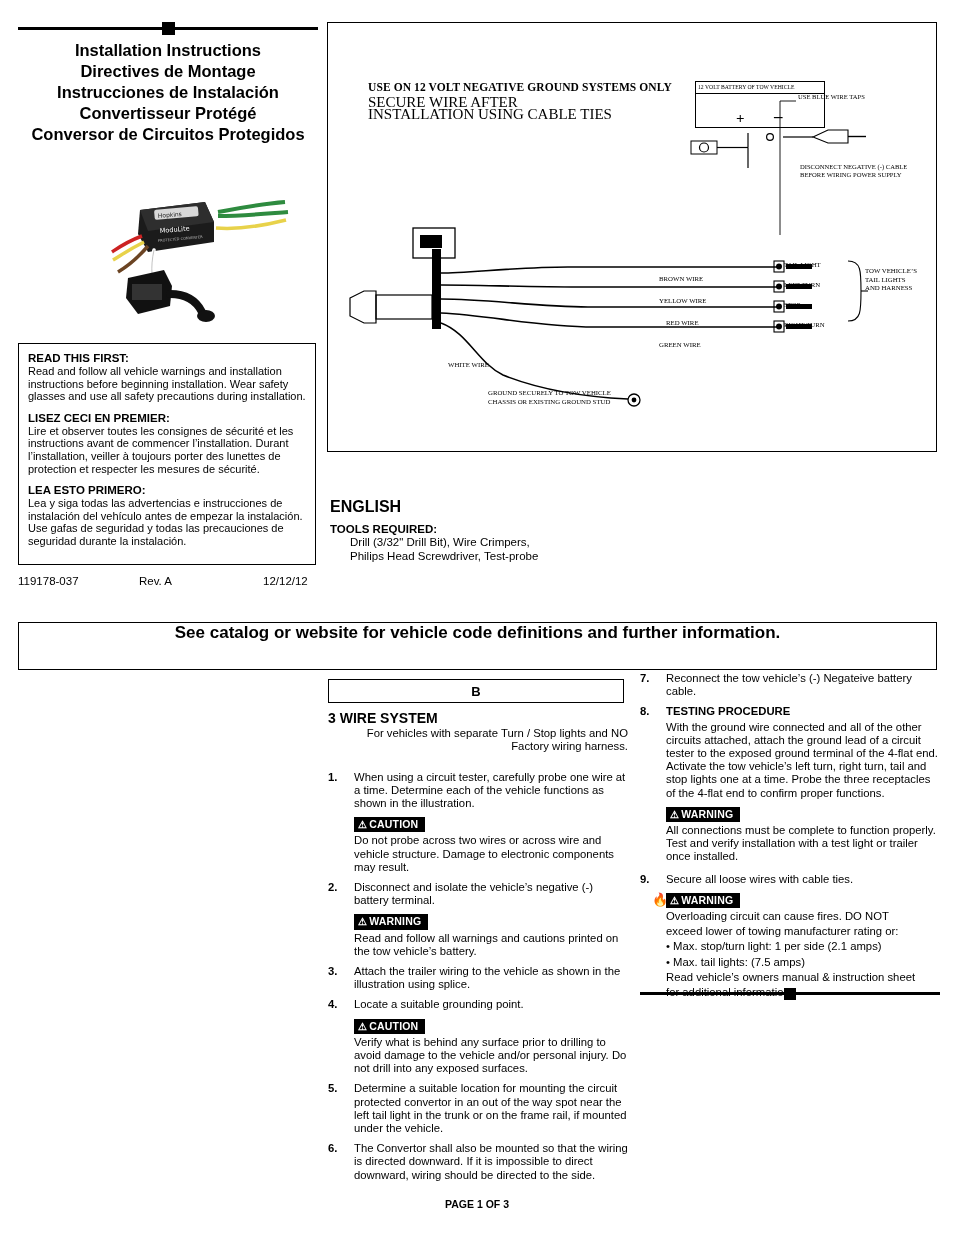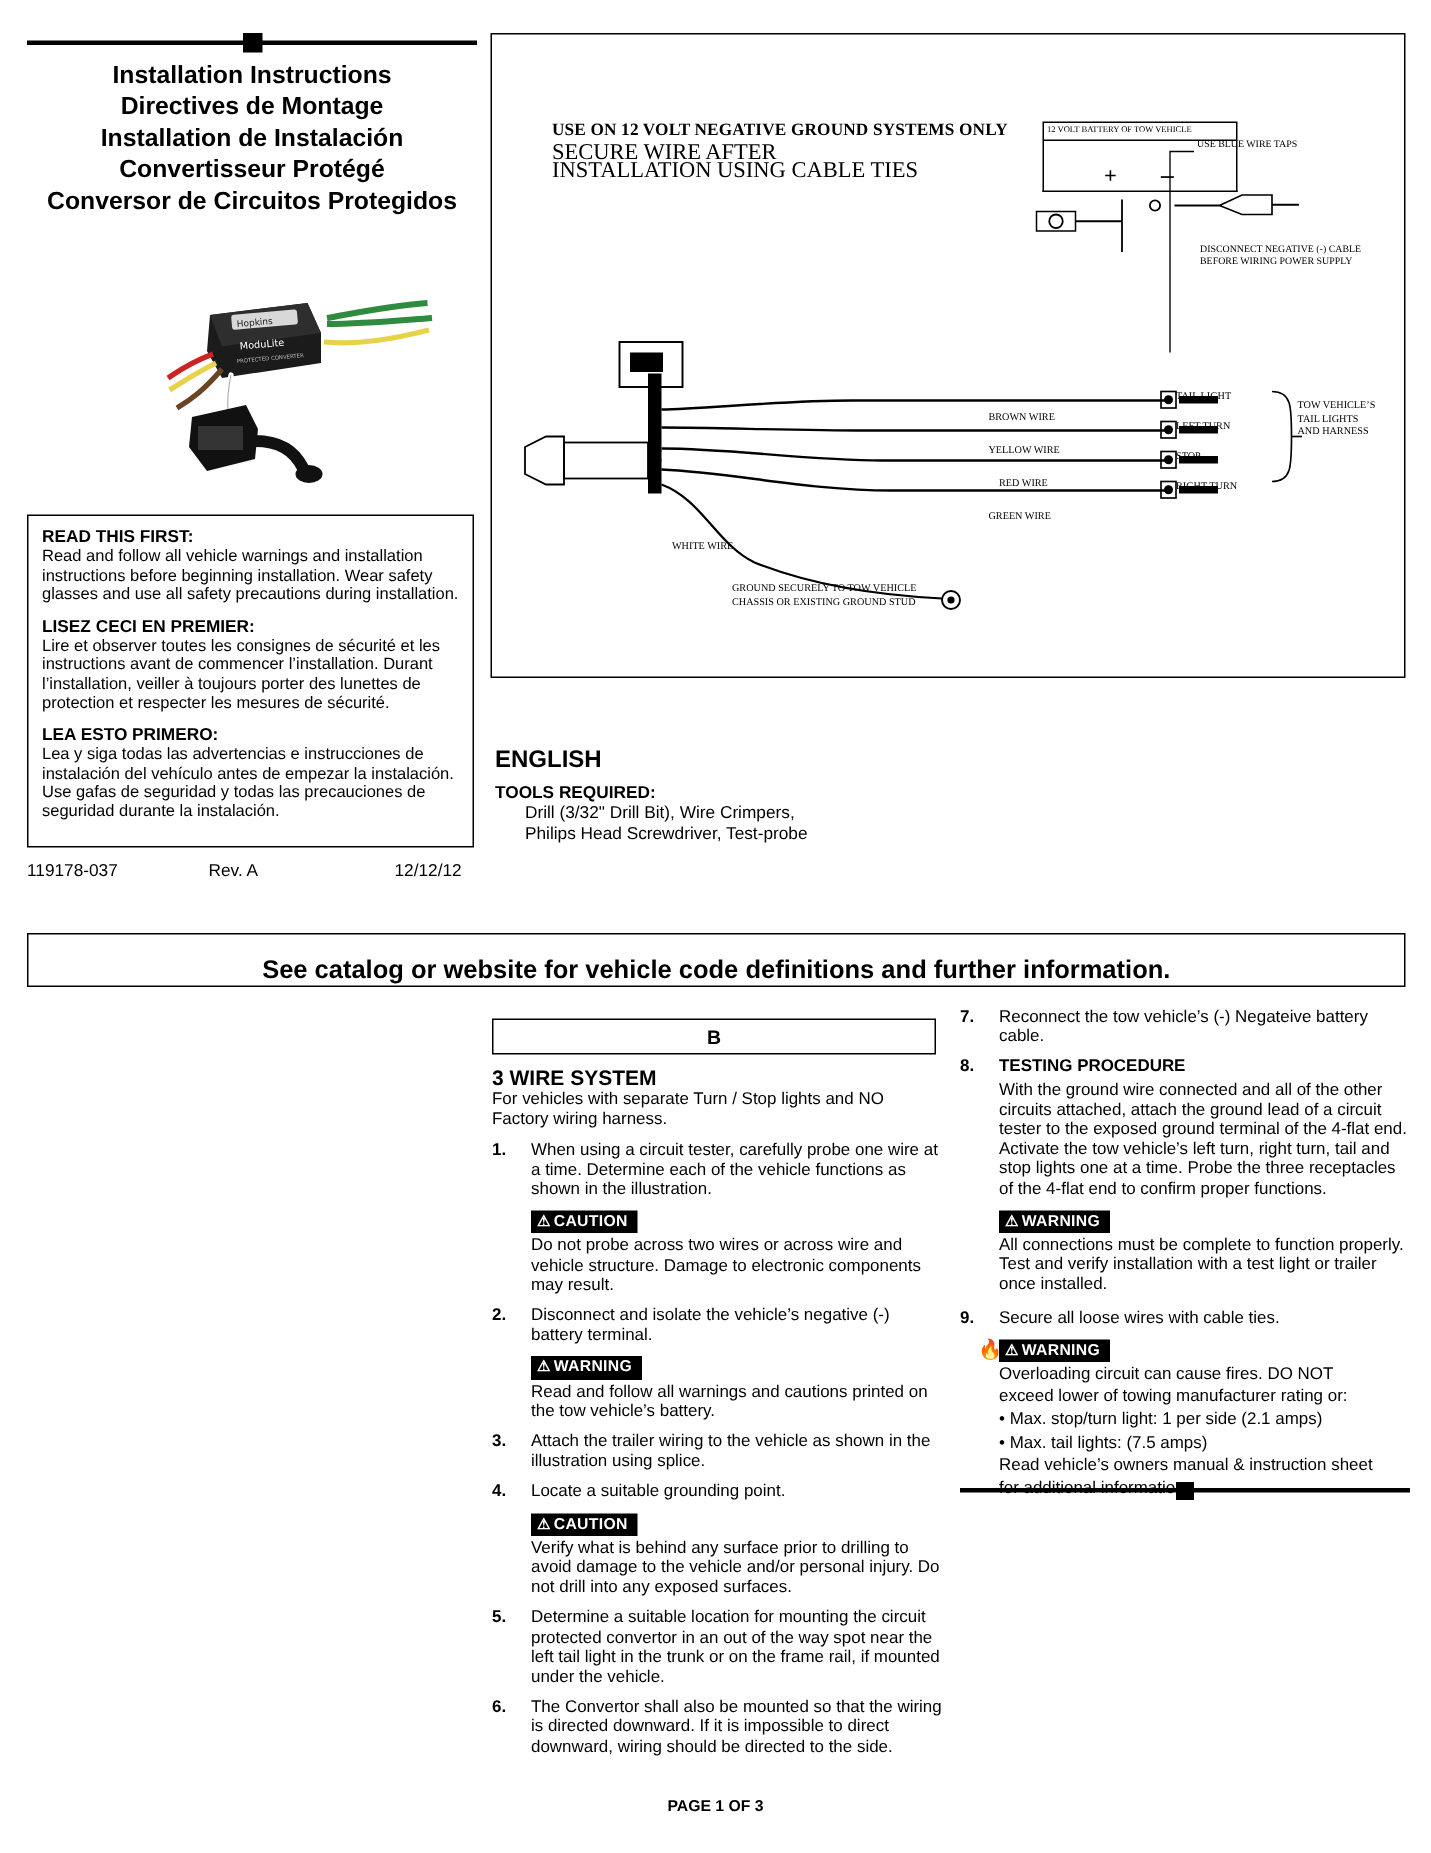--- a/index.html
+++ b/index.html
@@ -57,41 +57,41 @@
   .small{font-size:6.8px;line-height:8px;}
 
   
   .english{position:absolute;left:330px;top:498px;}
   .english .hd{font-size:16px;font-weight:bold;}
   .english .tr{font-size:11.5px;font-weight:bold;margin-top:7px;}
   .english .tl{font-size:11.5px;line-height:14px;margin-left:20px;}
 
   
   .banner{
-    position:absolute;left:18px;top:622px;width:919px;height:36px;
+    position:absolute;left:18px;top:622px;width:919px;height:48px;
     border:1.5px solid #000;box-sizing:border-box;
-    display:flex;align-items:flex-end;justify-content:center;
+    display:flex;align-items:flex-start;justify-content:center;
     font-size:17px;font-weight:bold;
   }
 
   
   .bbox-label{
     position:absolute;left:328px;top:679px;width:296px;height:24px;
     border:1.5px solid #000;box-sizing:border-box;
     display:flex;align-items:center;justify-content:center;
     font-size:13px;font-weight:bold;
   }
 
   
   .col{position:absolute;font-size:11.3px;line-height:13.2px;}
   .col1{left:328px;top:712px;width:300px;}
   .col2{left:640px;top:672px;width:300px;}
 
   .colhead{font-size:14px;font-weight:bold;margin-bottom:2px;}
-  .intro{margin-bottom:7px;line-height:13.2px;}
+  .intro{margin-bottom:17px;line-height:13.2px;text-align:right;}
 
   .step{position:relative;padding-left:26px;margin-bottom:7px;}
   .step .num{position:absolute;left:0;top:0;font-weight:bold;width:20px;text-align:left;}
   .step-body{}
 
   .alert{margin:3px 0 2px 26px;}
   .alert .tag{
     display:inline-block;background:#000;color:#fff;font-size:10.5px;font-weight:bold;
     padding:1px 7px 1px 4px;letter-spacing:.2px;
   }
@@ -116,21 +116,21 @@
 
 <div class="page">
 
   <div class="title-block">
     <div class="rule-top">
       <div class="line"></div>
       <div class="dot"></div>
     </div>
     <div class="t1">Installation Instructions</div>
     <div class="t1">Directives de Montage</div>
-    <div class="t1">Installation de Instalación</div>
+    <div class="t1">Instrucciones de Instalación</div>
     <div class="t1">Convertisseur Protégé</div>
     <div class="t1">Conversor de Circuitos Protegidos</div>
   </div>
 
   <div class="product">
     <svg width="180" height="135" viewBox="0 0 180 135">
 
       <path d="M108 22 C130 18 150 14 175 12" stroke="#2e8b3f" stroke-width="4" fill="none"></path>
       <path d="M108 26 C132 26 152 24 178 22" stroke="#2e8b3f" stroke-width="4" fill="none"></path>
       <path d="M106 38 C130 40 152 36 176 30" stroke="#e8d24a" stroke-width="3.5" fill="none"></path>

